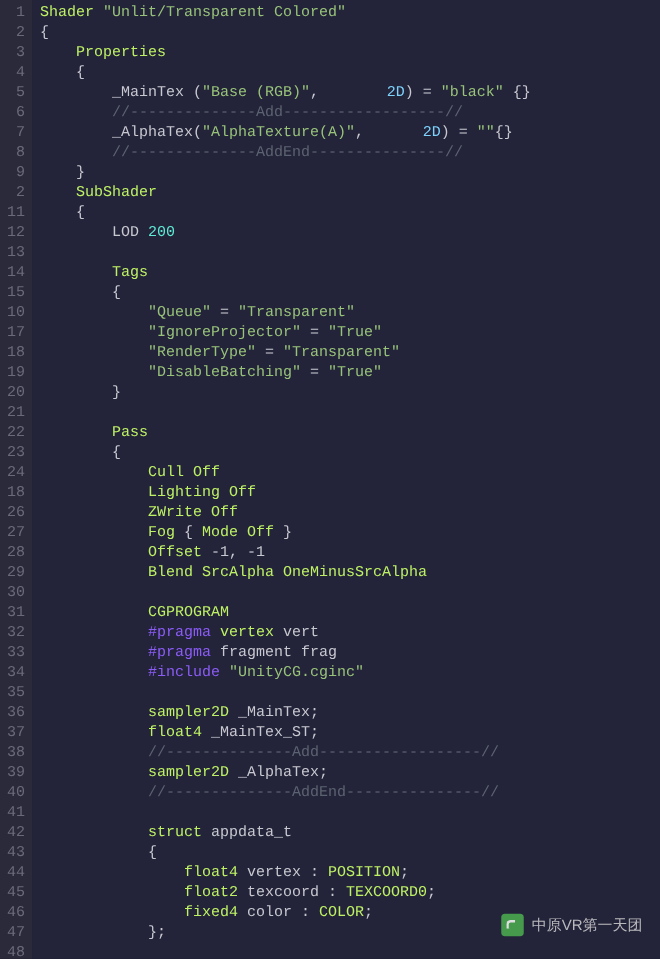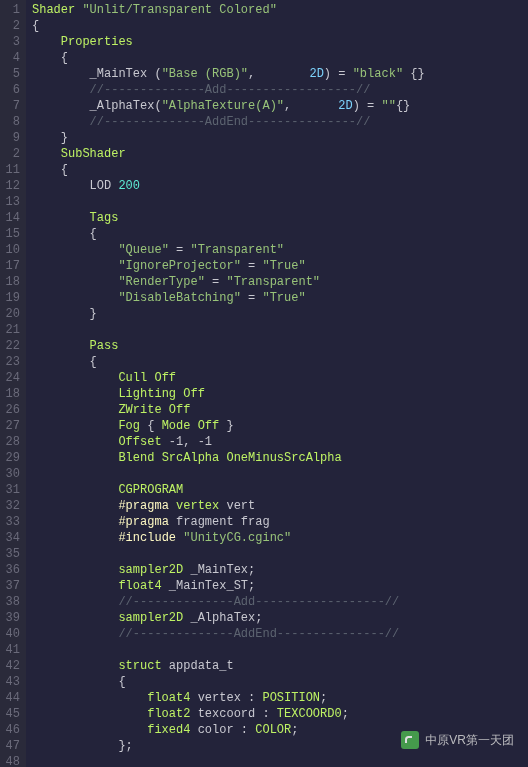--- a/index.html
+++ b/index.html
@@ -31,21 +31,21 @@
     padding: 2px 0 2px 6px;
     white-space: pre;
     flex: 1;
     background: #23233a;
   }
   .code div { height: 16px; }
   .k-red { color: #bef264; }
   .k-green { color: #98c379; }
   .k-cyan { color: #7dd3fc; margin-left: 47px; }
   .k-white { color: #c8c8d0; }
-  .k-purple { color: #fef9c3; }
+  .k-purple { color: #8b5cf6; }
   .k-comment { color: #5c6370; }
   .k-num { color: #5eead4; }
   .watermark {
     position: absolute;
     bottom: 18px;
     right: 14px;
     display: flex;
     align-items: center;
     gap: 6px;
     color: #d4d4d4;

